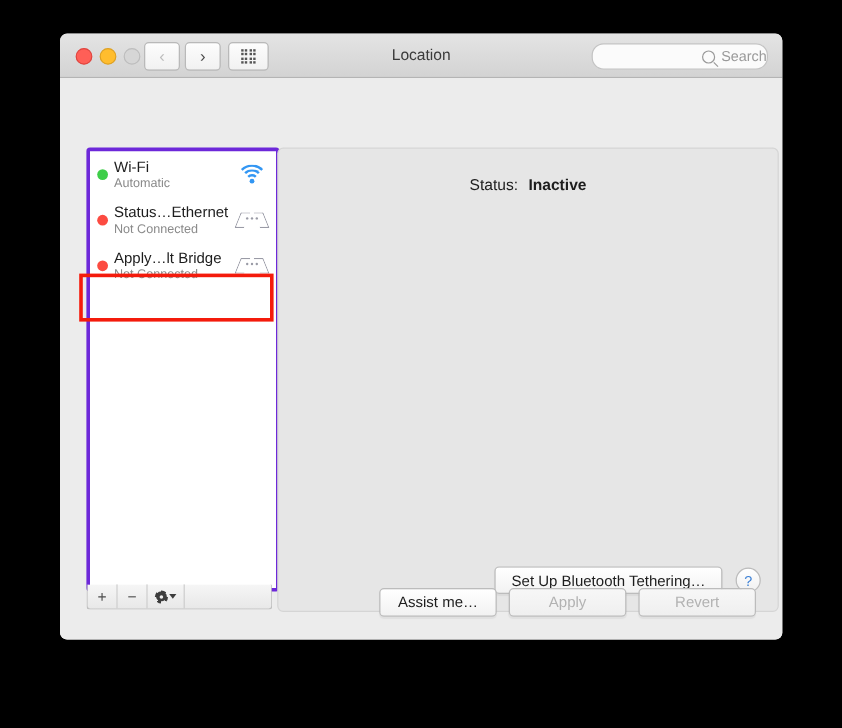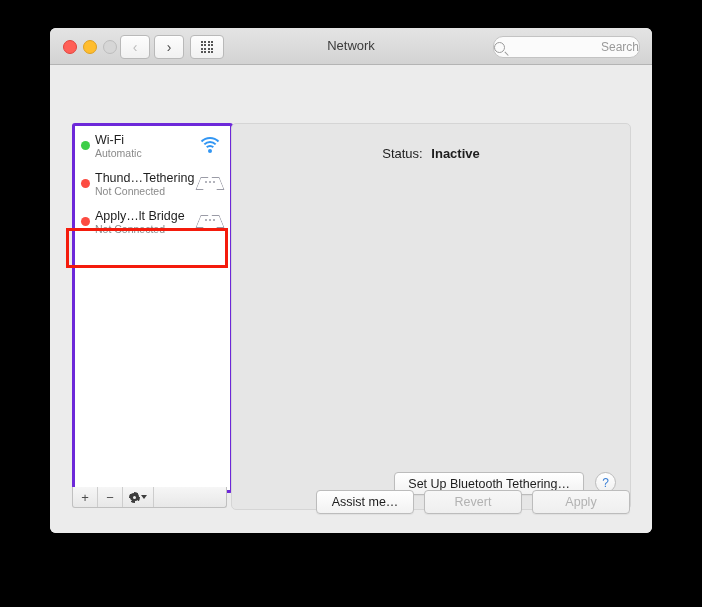--- a/index.html
+++ b/index.html
@@ -113,21 +113,21 @@
     position: absolute;
     right: 12px;
     top: 8px;
     width: 145px;
     height: 20px;
     background: #fbfbfb;
     border: 1px solid #c3c3c3;
     border-radius: 10px;
     display: flex;
     align-items: center;
-    justify-content: space-between;
+    justify-content: flex-end;
     gap: 5px;
   }
   #search-field .mag {
     width: 9px; height: 9px;
     border: 1.4px solid #9a9a9a;
     border-radius: 50%;
     position: relative;
   }
   #search-field .mag::after {
     content: "";
@@ -326,38 +326,39 @@
   
   #detail-panel {
     position: absolute;
     left: 181px;
     top: 58px;
     width: 398px;
     height: 385px;
     background: #e6e6e6;
     border: 1px solid #d5d5d5;
     border-radius: 5px;
+    padding-left: 18px;
   }
   #status-row {
     position: absolute;
     left: 0; right: 0; top: 22px;
     text-align: center;
     font-size: 13px;
     color: #1d1d1d;
   }
   #status-label { font-weight: normal; }
   #status-value { font-weight: bold; margin-left: 5px; }
 
   #tethering-row {
     position: absolute;
     left: 0; right: 14px;
     bottom: 14px;
     display: flex;
     justify-content: flex-end;
-    align-items: flex-start;
+    align-items: center;
     gap: 11px;
   }
   .pushbtn {
     height: 21px;
     padding: 0 13px;
     background: linear-gradient(to bottom, #ffffff, #f2f2f2);
     border: 1px solid #bcbcbc;
     border-radius: 4px;
     font-size: 12.5px;
     color: #1d1d1d;
@@ -439,21 +440,21 @@
             <i></i>
             <i></i>
             <i></i>
           <i></i>
             <i></i>
             <i></i>
             <i></i>
         </div>
       </div>
 
-      <div id="win-title">Network</div>
+      <div id="win-title">Location</div>
 
       <div id="search-field">
         <span class="mag"></span>
         <span id="search-ph">Search</span>
       </div>
     </div>
 
     <div id="body">
 
 
@@ -472,21 +473,21 @@
                   <span class="a2"></span>
                   <span class="a3"></span>
                   <span class="d"></span>
                 </span>
             </span>
           </div>
 
           <div class="srow">
             <span class="dot red"></span>
             <span class="stext">
-              <span class="sname">Thund…Tethering</span>
+              <span class="sname">Status…Ethernet</span>
               <span class="sstat" style="display:block">Not Connected</span>
             </span>
             <span class="sicon">
               <span class="tbolt">
                   <span class="lt"></span>
                   <span class="dots">
                     <i></i>
                     <i></i>
                     <i></i>
                   </span>
@@ -534,21 +535,21 @@
         </div>
 
         <div id="tethering-row">
           <div class="pushbtn">Set Up Bluetooth Tethering…</div>
           <div id="help-button">?</div>
         </div>
       </div>
 
       <div id="footer">
         <div class="pushbtn">Assist me…</div>
+        <div class="pushbtn disabled">Apply</div>
         <div class="pushbtn disabled">Revert</div>
-        <div class="pushbtn disabled">Apply</div>
       </div>
 
     </div>
   </div>
 
   <div id="annotation"></div>
 </div>
 
 </body></html>

